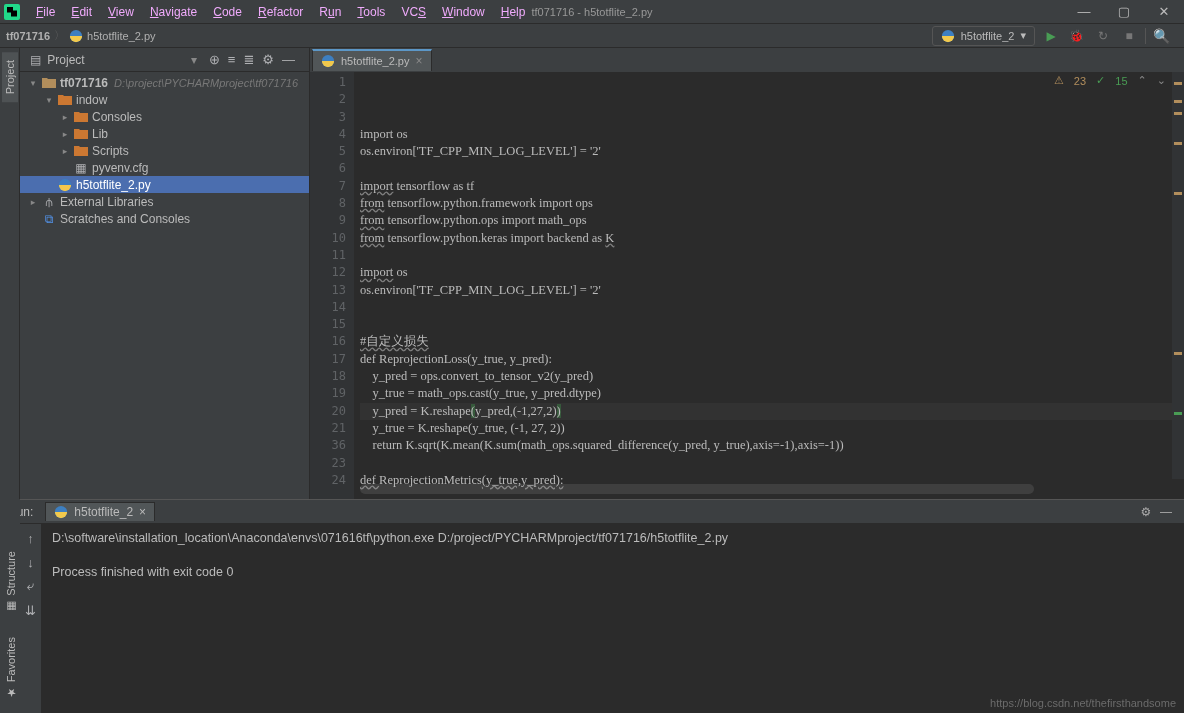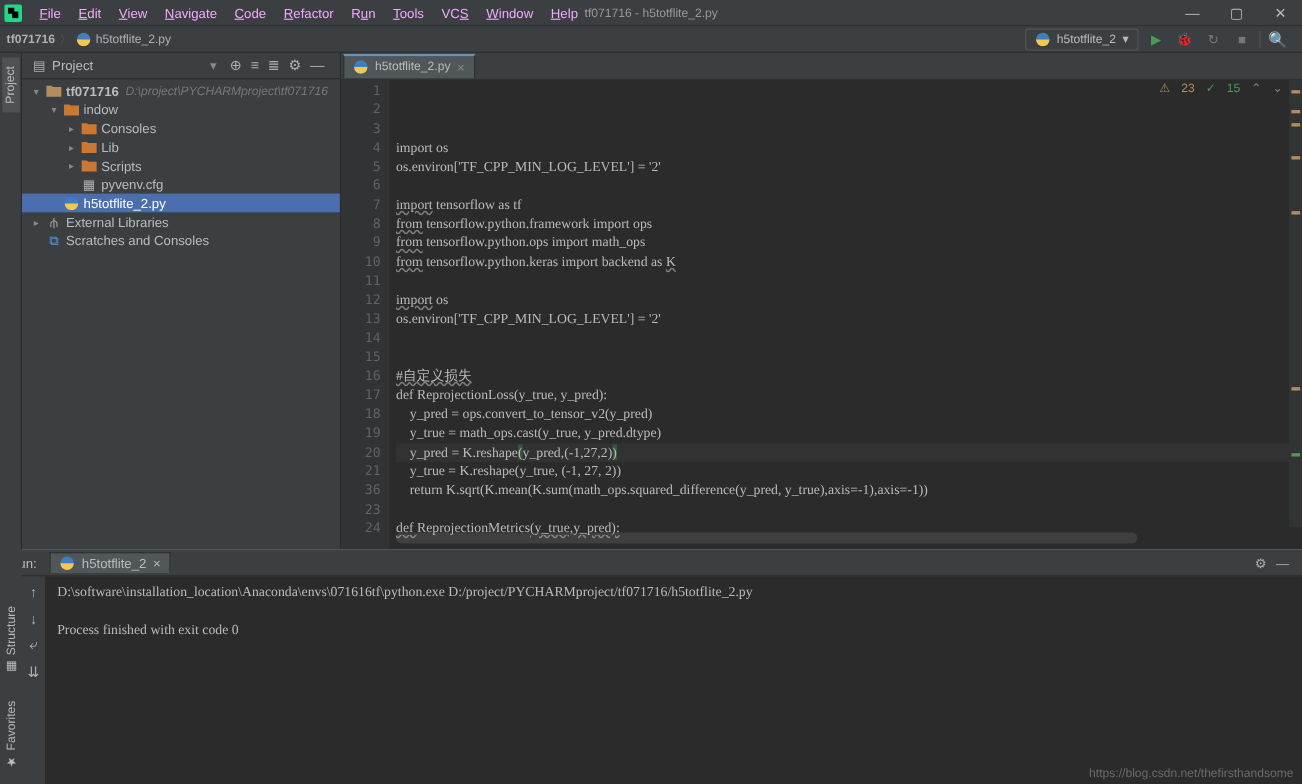--- a/index.html
+++ b/index.html
@@ -54,21 +54,21 @@
 .stat-green { color: #499c54; }
 .breadcrumb-bottom { position: absolute; bottom: 0; left: 0; right: 0; height: 20px; background: #3c3f41; font-size: 11px; padding: 2px 8px; color: #bbbbbb; border-top: 1px solid #2b2b2b; }
 .run-panel { height: 214px; background: #2b2b2b; border-top: 1px solid #555; display: flex; flex-direction: column; }
 .run-header { height: 24px; background: #3c3f41; display: flex; align-items: center; padding: 0 8px; font-size: 12px; border-bottom: 1px solid #2b2b2b; }
 .run-tab { margin-left: 12px; padding: 2px 8px; background: #515658; display: flex; align-items: center; gap: 6px; border: 1px solid #2b2b2b; border-bottom: none; }
 .run-header .spacer { flex: 1; }
 .run-body { flex: 1; display: flex; }
 .run-toolbar { width: 20px; background: #3c3f41; display: flex; flex-direction: column; align-items: center; padding: 6px 0; gap: 8px; }
 .run-toolbar2 { width: 22px; background: #3c3f41; display: flex; flex-direction: column; align-items: center; padding: 6px 0; gap: 8px; border-right: 1px solid #2b2b2b; }
 .run-tool { width: 16px; height: 16px; color: #afb0b3; cursor: pointer; font-size: 13px; display: flex; align-items: center; justify-content: center; }
-.run-output { flex: 1; padding: 6px 10px; font-family: Liberation Serif, serif; font-size: 12.5px; color: #bbbbbb; line-height: 17px; white-space: pre; }
+.run-output { flex: 1; padding: 6px 10px; font-family: Liberation Sans, sans-serif; font-size: 12.5px; color: #bbbbbb; line-height: 17px; white-space: pre; }
 .vert-tabs-left { position: absolute; left: 0; bottom: 0; width: 20px; background: #3c3f41; display: flex; flex-direction: column; align-items: center; justify-content: flex-end; padding-bottom: 4px; gap: 4px; }
 .vert-tab { writing-mode: vertical-lr; transform: rotate(180deg); padding: 10px 2px; font-size: 11px; cursor: pointer; display: flex; align-items: center; gap: 4px; }
 .watermark { position: absolute; bottom: 4px; right: 8px; color: #6b6b6b; font-size: 11px; pointer-events: none; }
 svg { display: block; }
 .folder-svg { width: 14px; height: 12px; }
 .py-svg { width: 14px; height: 14px; }
 .scroll-faint { position: absolute; top: 412px; left: 6px; right: 150px; height: 10px; background: rgba(180,180,180,0.15); border-radius: 5px; }
 .err-stripe { position: absolute; right: 0; top: 0; bottom: 20px; width: 12px; background: #313335; }
 .err-stripe .mark { position: absolute; left: 2px; right: 2px; height: 3px; background: #b28e5c; }
 </style>

